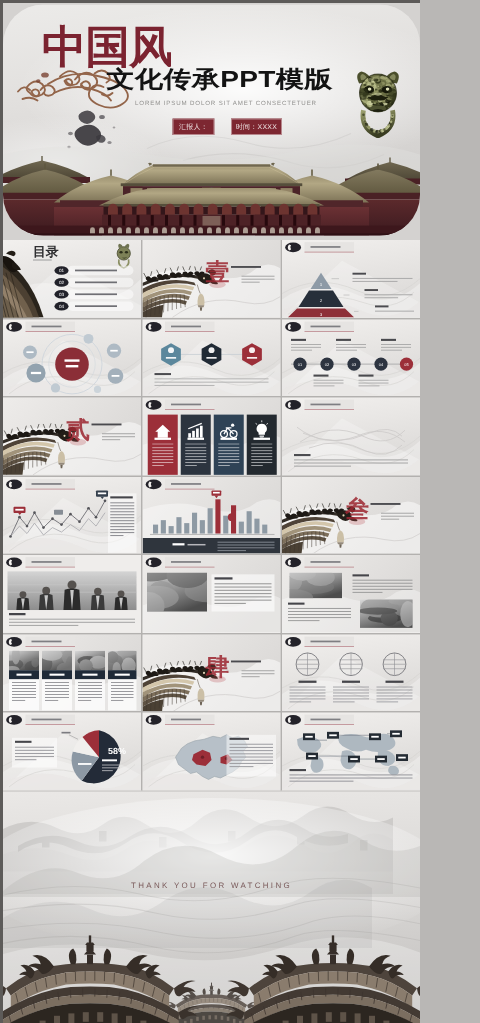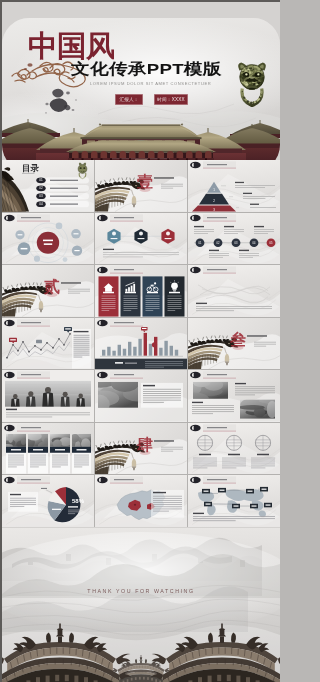--- a/index.html
+++ b/index.html
@@ -1,21 +1,21 @@
 <!DOCTYPE html>
 <html><head>
 <meta charset="utf-8">
 <style>
   html,body{margin:0;padding:0;background:#b9b7b5;}
   body{width:280px;height:682px;overflow:hidden;font-family:"Liberation Sans",sans-serif;}
   #page{position:relative;width:280px;height:682px;box-sizing:border-box;
         border-left:2px solid #5d5b59;border-top:2px solid #5d5b59;background:#d4d2d0;overflow:hidden;}
 
   
-  #hero{position:absolute;left:0;top:16px;width:278px;height:154px;overflow:hidden;background:#dedcda;border-radius:27px;}
+  #hero{position:absolute;left:0;top:1px;width:278px;height:154px;overflow:hidden;background:#dedcda;border-radius:27px;}
   #hero svg.art{position:absolute;left:0;top:0;}
   #brand-cn{position:absolute;left:24px;top:6px;width:88px;height:42px;z-index:4;}
   #maintitle{position:absolute;left:69px;top:43px;font-size:15.4px;font-weight:bold;color:#131313;
              letter-spacing:0.2px;white-space:nowrap;line-height:15px;z-index:5;
              transform:scaleX(1.215);transform-origin:left top;}
   #subtitle{position:absolute;left:88px;top:63px;font-size:4.1px;color:#91908e;letter-spacing:0.57px;
             white-space:nowrap;z-index:5;}
   .badge{position:absolute;top:76px;height:10.5px;background:#7d2731;color:#efe6e6;font-size:4.6px;
          display:flex;align-items:center;justify-content:center;letter-spacing:.2px;z-index:5;
          box-shadow:inset 0 0 0 .7px rgba(255,255,255,.45);}

